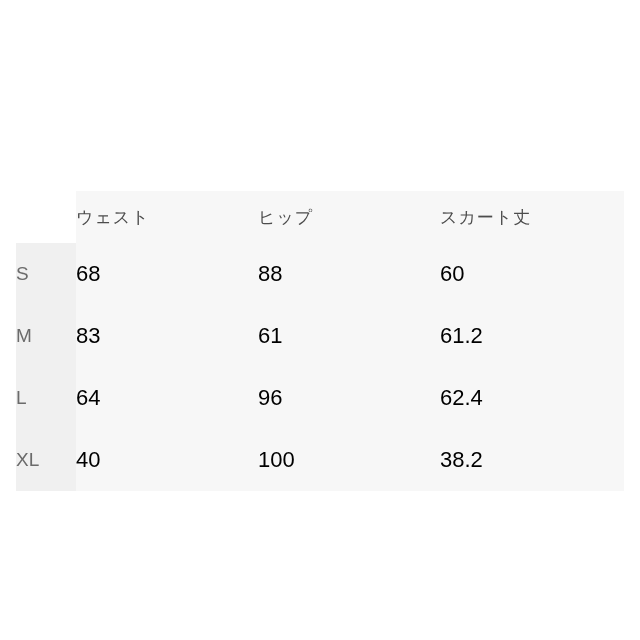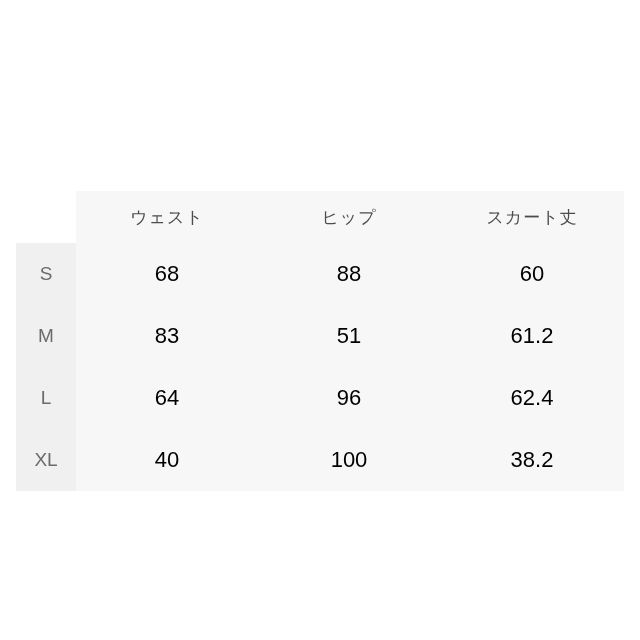--- a/index.html
+++ b/index.html
@@ -36,21 +36,20 @@
     top: 191px;
     width: 608px;
     border-collapse: collapse;
     table-layout: fixed;
   }
   table.size-table td,
   table.size-table th {
     padding: 0;
     margin: 0;
     border: none;
-    text-align: center;
     vertical-align: middle;
     font-weight: normal;
   }
 
   
   col.c-size { width: 60px; }
   col.c-data { width: 182px; }
   col.c-data2 { width: 184px; }
 
   tr.header-row td {
@@ -100,21 +99,21 @@
       <tr class="data-row">
         <td class="size-cell">S</td>
         <td class="val-cell">68</td>
         <td class="val-cell">88</td>
         <td class="val-cell">60</td>
       </tr>
 
       <tr class="data-row">
         <td class="size-cell">M</td>
         <td class="val-cell">83</td>
-        <td class="val-cell">51</td>
+        <td class="val-cell">61</td>
         <td class="val-cell">61.2</td>
       </tr>
 
       <tr class="data-row">
         <td class="size-cell">L</td>
         <td class="val-cell">64</td>
         <td class="val-cell">96</td>
         <td class="val-cell">62.4</td>
       </tr>
 

